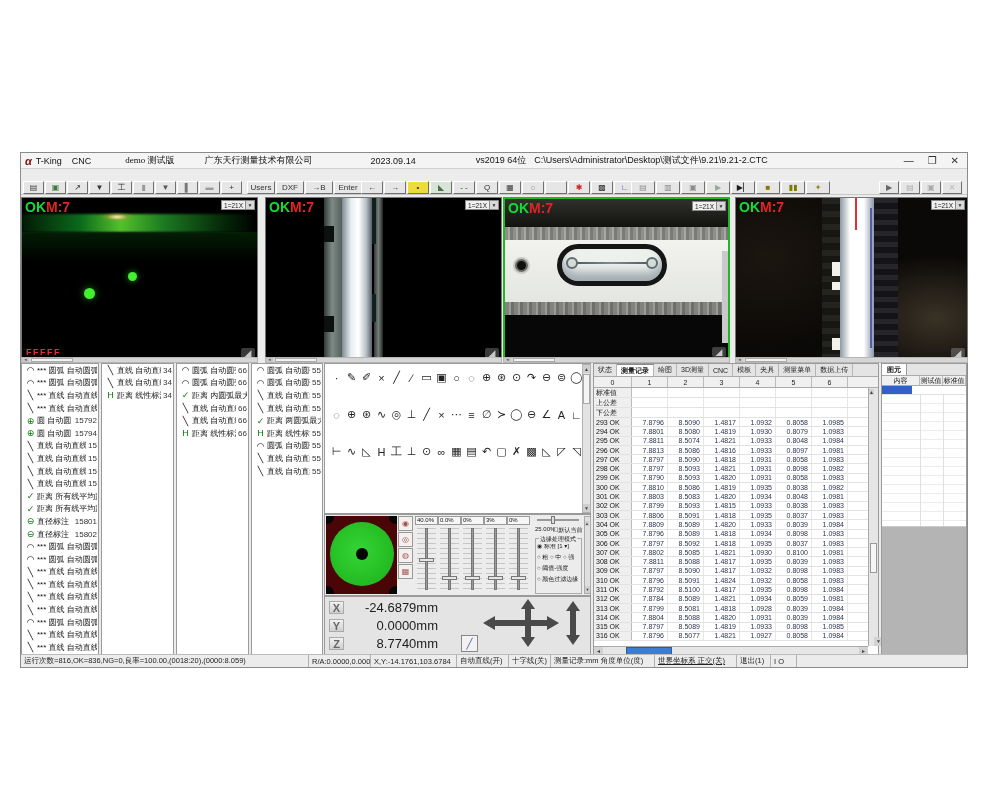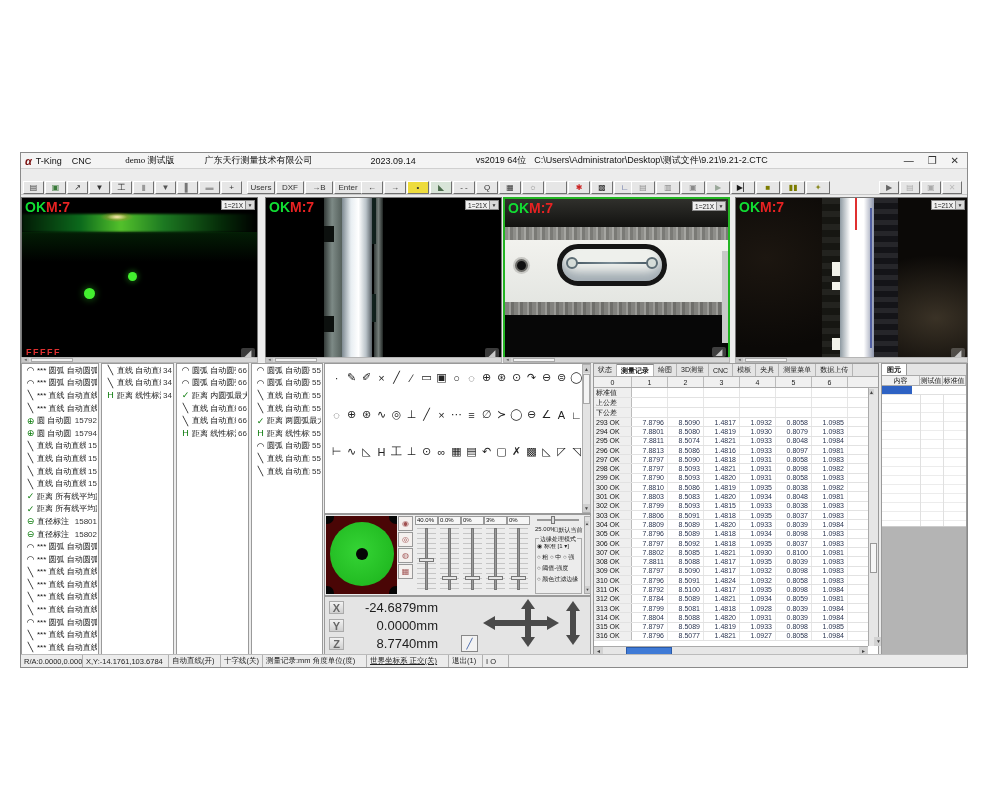--- a/index.html
+++ b/index.html
@@ -1004,20 +1004,21 @@
         <span class="ebluecell"></span>
       </div>
       <div class="egrid">
         <span class="vline" style="left:38px"></span>
           <span class="vline" style="left:61px"></span>
       </div>
       <div class="egray"></div>
     </div>
 
     <div class="statusbar" id="statusbar">
+        <span class="sseg" style="width: 288px;">运行次数=816,OK=836,NG=0,良率=100.00,(0018:20),(0000:8.059)</span>
         <span class="sseg" style="width: 62px;">R/A:0.0000,0.0000</span>
         <span class="sseg" style="width: 86px;">X,Y:-14.1761,103.6784</span>
         <span class="sseg" style="width: 52px;">自动直线(开)</span>
         <span class="sseg" style="width: 42px;">十字线(关)</span>
         <span class="sseg" style="width: 104px;">测量记录:mm 角度单位(度)</span>
         <span class="sseg" style="width: 82px; text-decoration: underline;">世界坐标系 正交(关)</span>
         <span class="sseg" style="width: 34px;">退出(1)</span>
         <span class="sseg" style="width: 26px;">I O</span>
       </div>
   </div>

